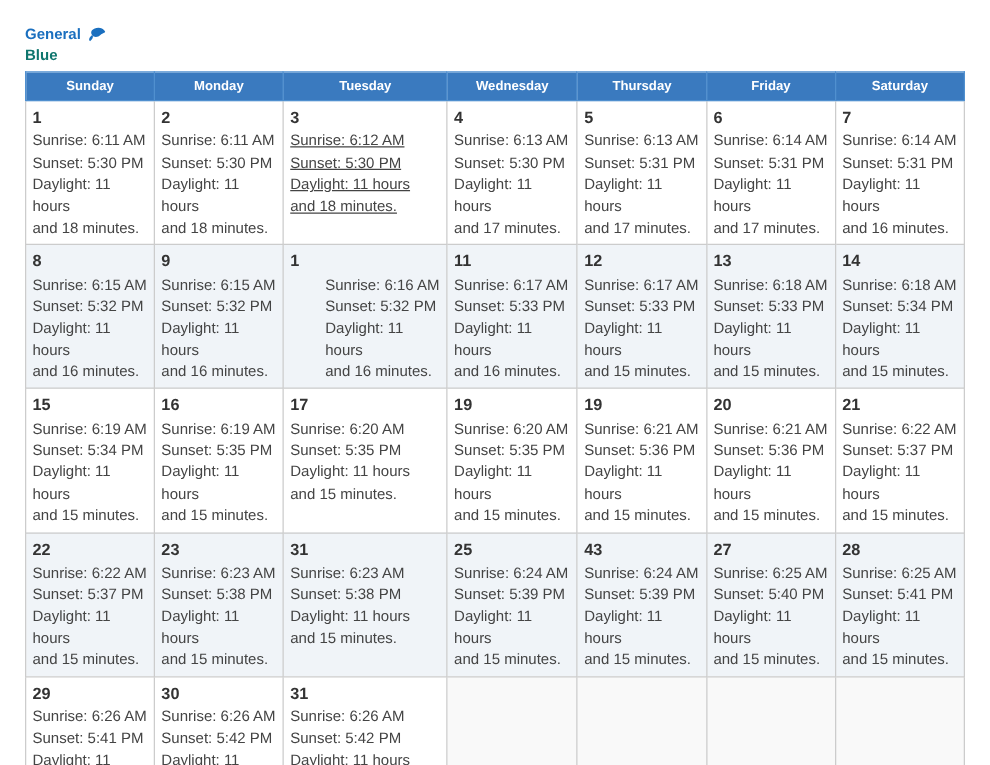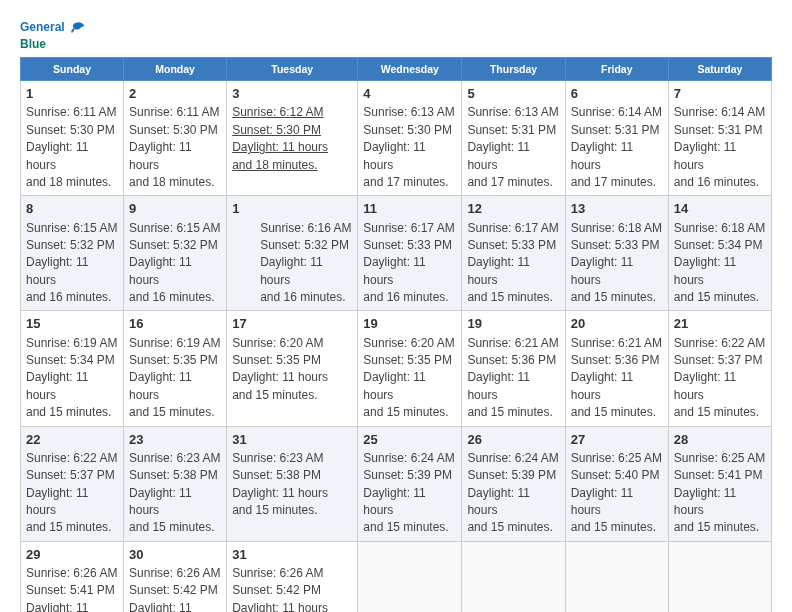--- a/index.html
+++ b/index.html
@@ -310,21 +310,21 @@
 and 15 minutes.</div>
           </td>
           <td>
             <span class="day-num">25</span>
             <div class="day-info" style="white-space: pre-line;">Sunrise: 6:24 AM
 Sunset: 5:39 PM
 Daylight: 11 hours
 and 15 minutes.</div>
           </td>
           <td>
-            <span class="day-num">26</span>
+            <span class="day-num">43</span>
             <div class="day-info" style="white-space: pre-line;">Sunrise: 6:24 AM
 Sunset: 5:39 PM
 Daylight: 11 hours
 and 15 minutes.</div>
           </td>
           <td>
             <span class="day-num">27</span>
             <div class="day-info" style="white-space: pre-line;">Sunrise: 6:25 AM
 Sunset: 5:40 PM
 Daylight: 11 hours

